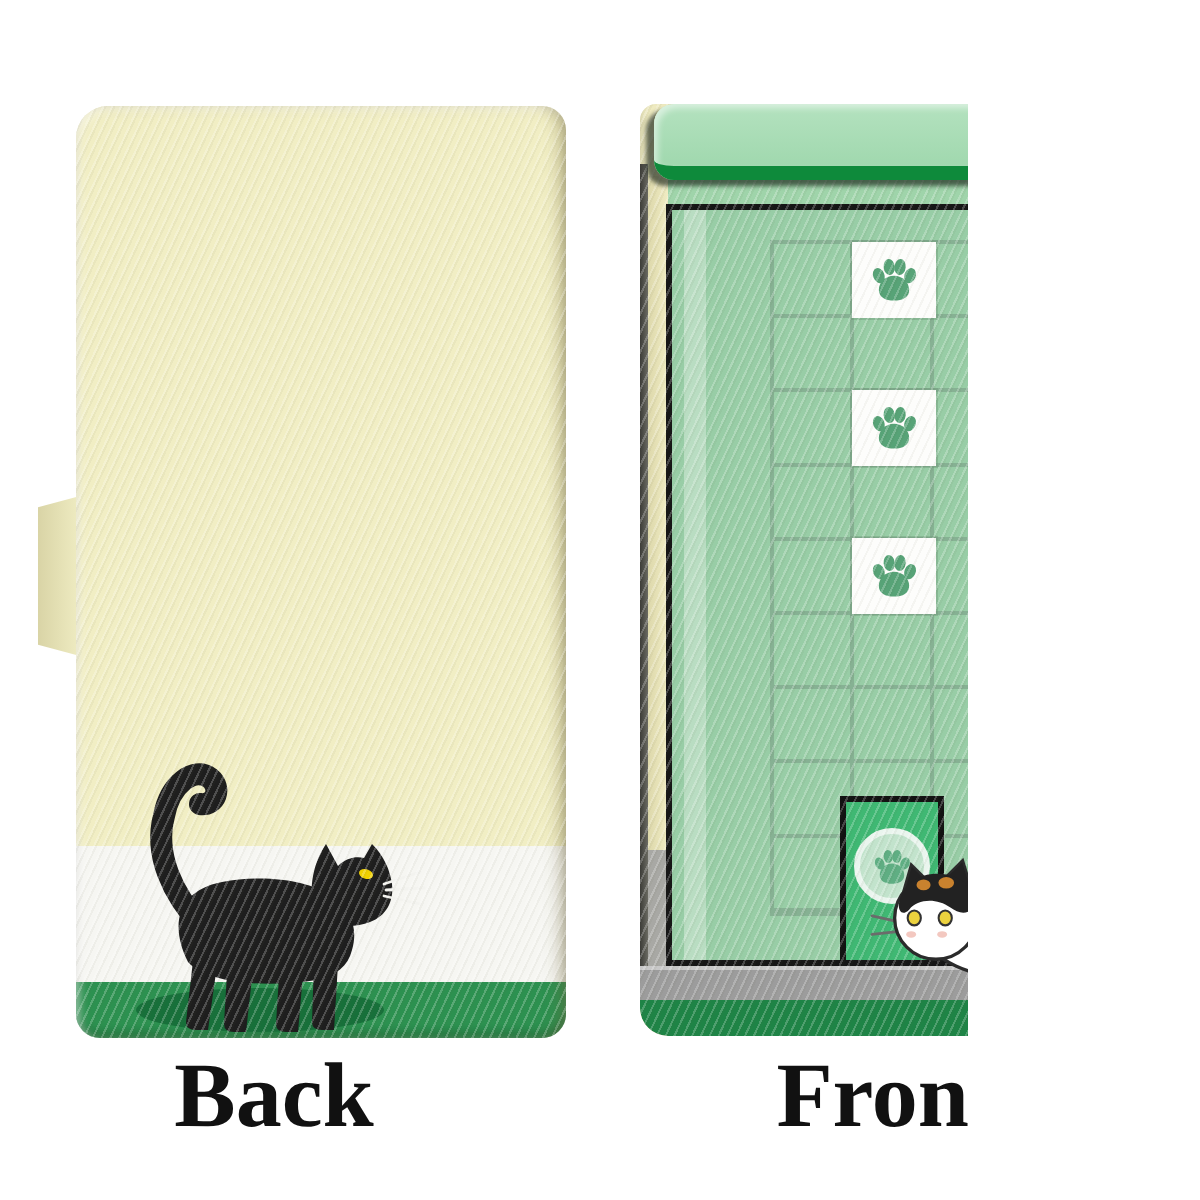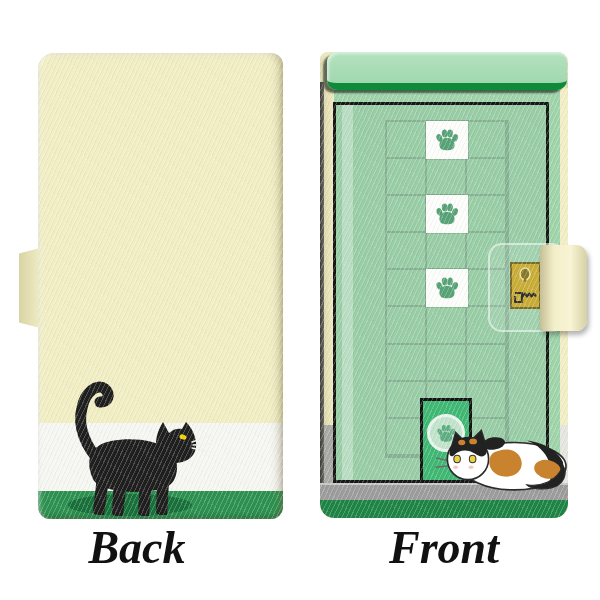--- a/index.html
+++ b/index.html
@@ -1,17 +1,17 @@
 <!DOCTYPE html>
 <html><head>
 <meta charset="utf-8">
 <style>
   html,body{margin:0;padding:0;background:#ffffff;}
-  .stage{position:relative;width:600px;height:600px;background:#ffffff;overflow:hidden;
-         font-family:"Liberation Sans","DejaVu Sans",sans-serif;font-style:italic;}
+  .stage{position:relative;width:484px;height:600px;background:#ffffff;overflow:hidden;
+         font-family:"Liberation Sans","DejaVu Sans",sans-serif;}
   .stage *{box-sizing:border-box;}
 
   
   .fabric::after{content:"";position:absolute;inset:0;pointer-events:none;
     background:repeating-linear-gradient(115deg,rgba(255,255,255,.22) 0 1px,rgba(90,90,60,.05) 1px 2px,transparent 2px 4px);}
 
   
   .back-case{position:absolute;left:38px;top:53px;width:245px;height:466px;
     border-radius:16px 12px 12px 12px;overflow:hidden;
     background:linear-gradient(to bottom,#f1eec4 0,#f1eec4 370px,#f6f6f2 370px,#f6f6f2 438px,#2c9150 438px,#2c9150 100%);

